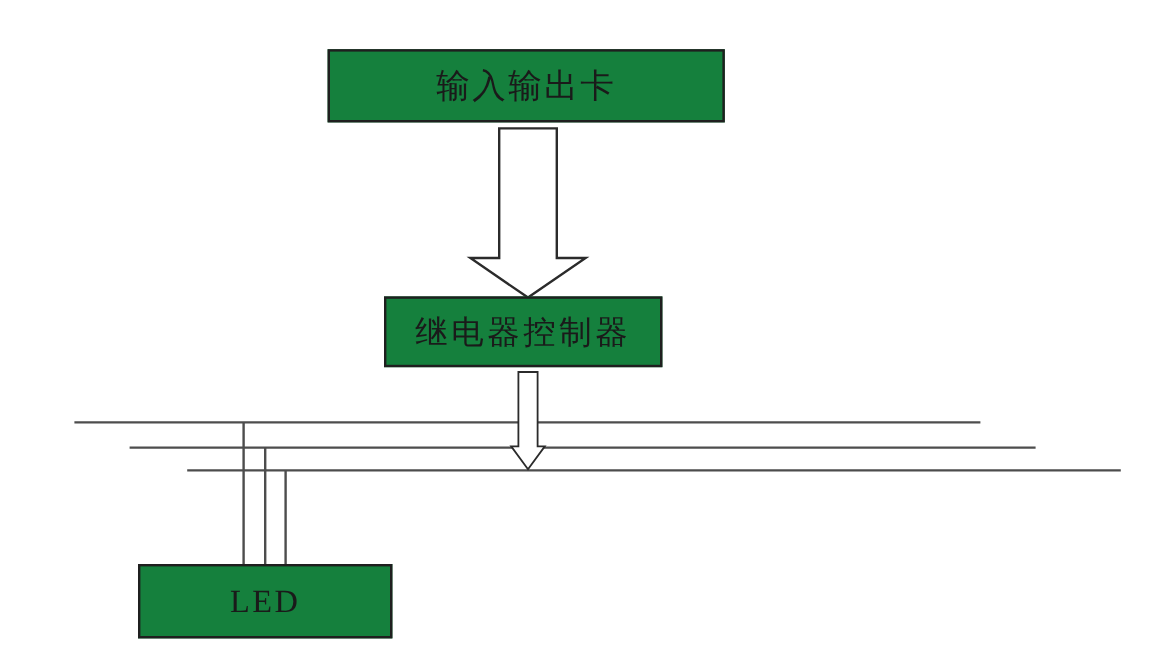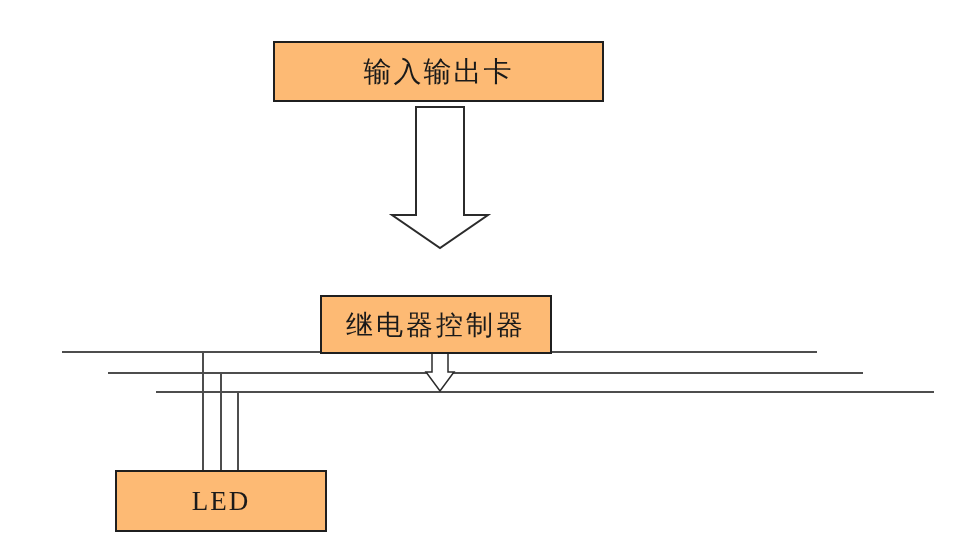--- a/index.html
+++ b/index.html
@@ -17,42 +17,41 @@
   }
   .layer-svg {
     position: absolute;
     left: 0;
     top: 0;
   }
   .node {
     position: absolute;
     box-sizing: border-box;
     border: 2px solid #1f1f1f;
-    background: #fdba74;
+    background: #15803d;
     display: flex;
     align-items: center;
     justify-content: center;
     color: #1a1a1a;
   }
   .node-io {
     left: 273px;
     top: 41px;
     width: 331px;
     height: 61px;
     font-size: 28px;
     letter-spacing: 2px;
   }
   .node-relay {
     left: 320px;
     top: 247px;
     width: 232px;
     height: 59px;
     font-size: 27px;
     letter-spacing: 3px;
-    margin-top: 48px;
   }
   .node-led {
     left: 115px;
     top: 470px;
     width: 212px;
     height: 62px;
     font-size: 27px;
     letter-spacing: 2px;
   }
 </style>

